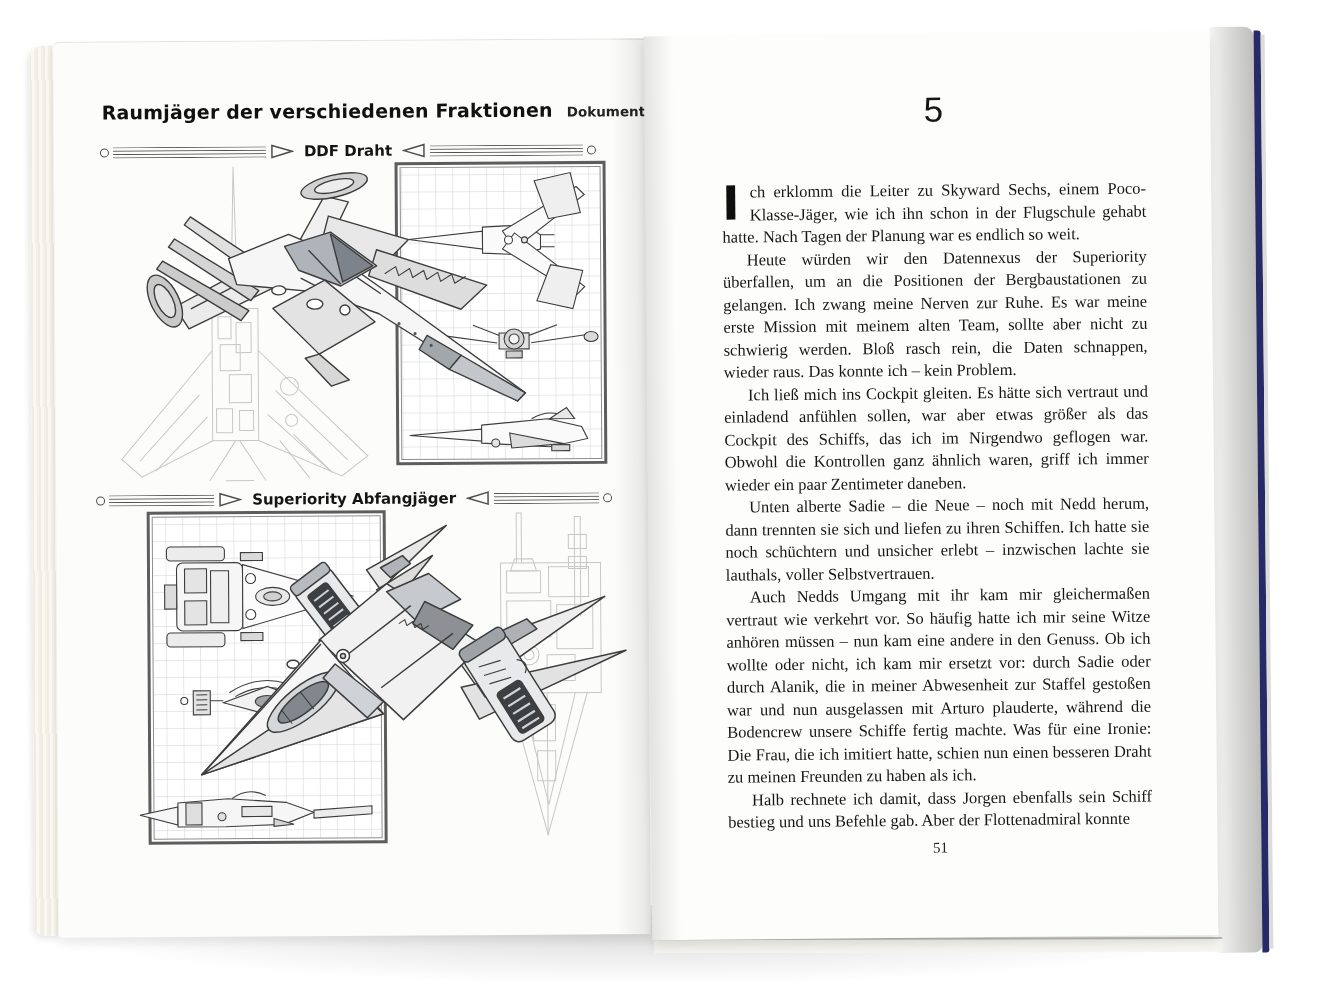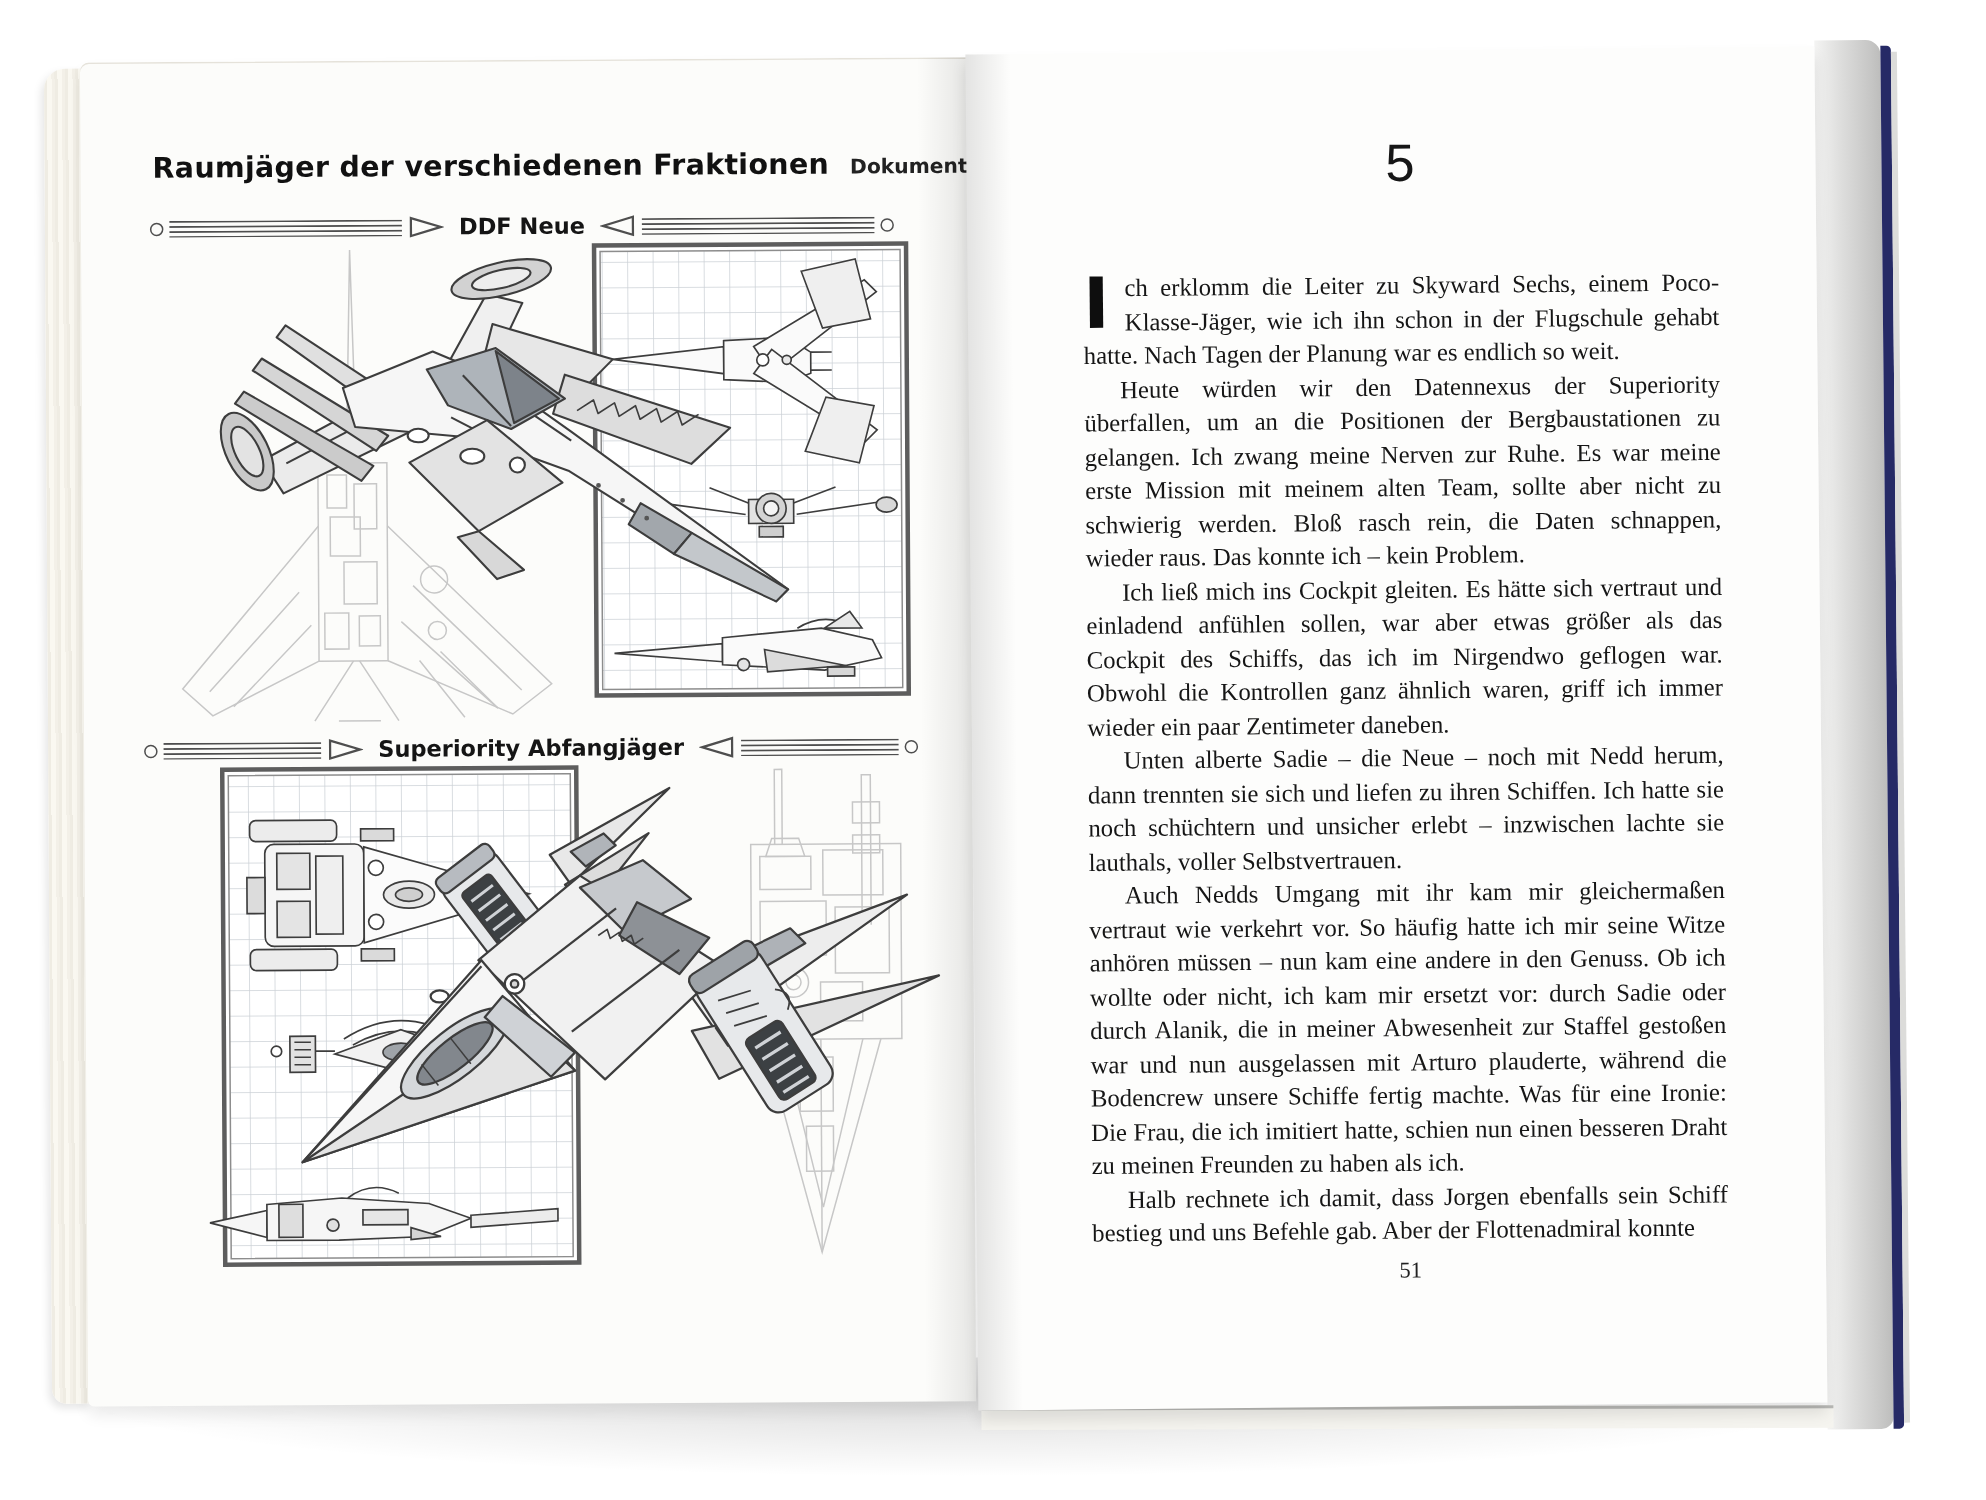--- a/index.html
+++ b/index.html
@@ -88,21 +88,21 @@
           <span class="lp-title">Raumjäger der verschiedenen Fraktionen</span>
           <span class="lp-docref">Dokument DST230309</span>
         </div>
 
         <div class="banner banner-1">
           <span class="b-circle"></span>
           <div class="b-lines"></div>
           <svg class="b-tri" width="24" height="16">
             <polygon points="2,2 22,8 2,14" fill="#fcfcfa" stroke="#4e4e4e" stroke-width="1.5"></polygon>
             </svg>
-          <span class="b-label">DDF Neue</span>
+          <span class="b-label">DDF Draht</span>
           <svg class="b-tri" width="24" height="16">
             <polygon points="22,2 2,8 22,14" fill="#fcfcfa" stroke="#4e4e4e" stroke-width="1.5"></polygon>
             </svg>
           <div class="b-lines"></div>
           <span class="b-circle"></span>
         </div>
 
         <svg class="panel-svg panel-svg-1" width="582" height="328" viewBox="0 0 582 328">
           <defs>
             <pattern id="grid1" width="17" height="17" patternUnits="userSpaceOnUse">

